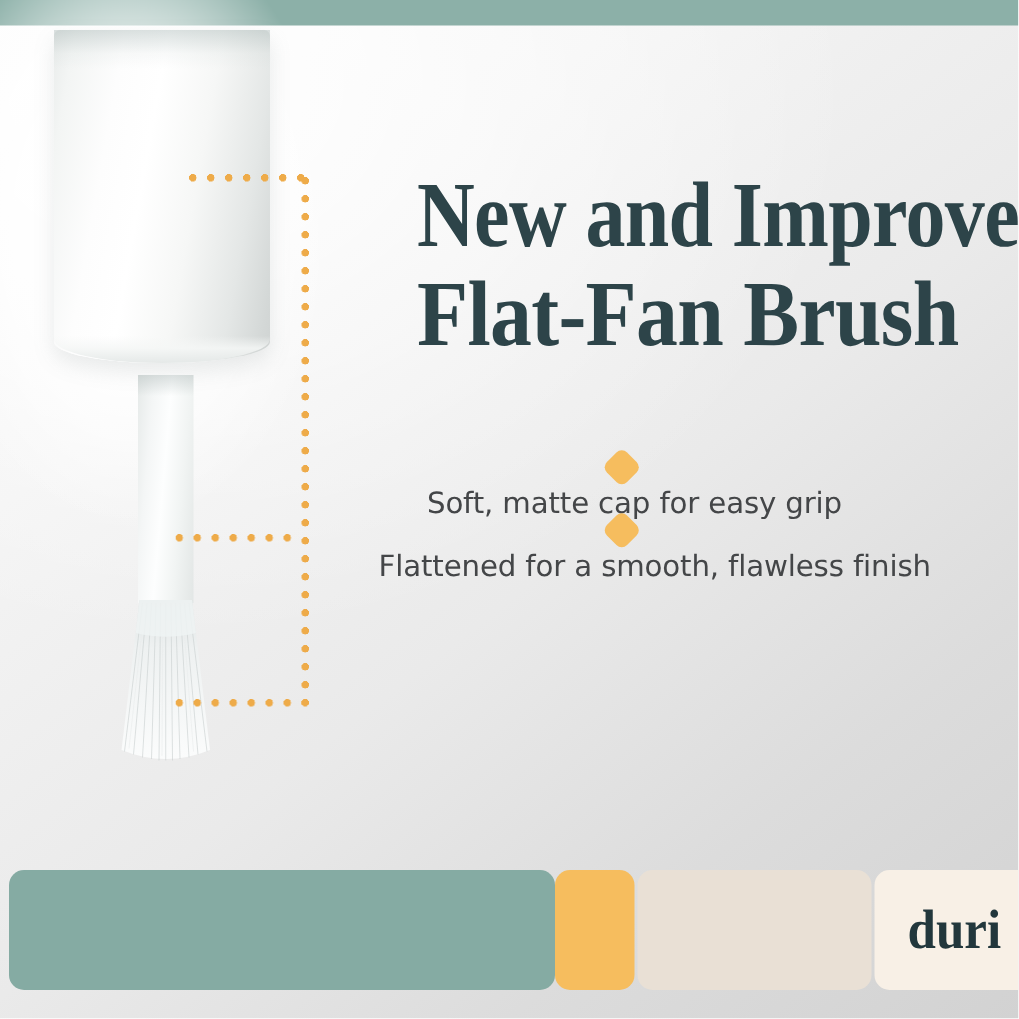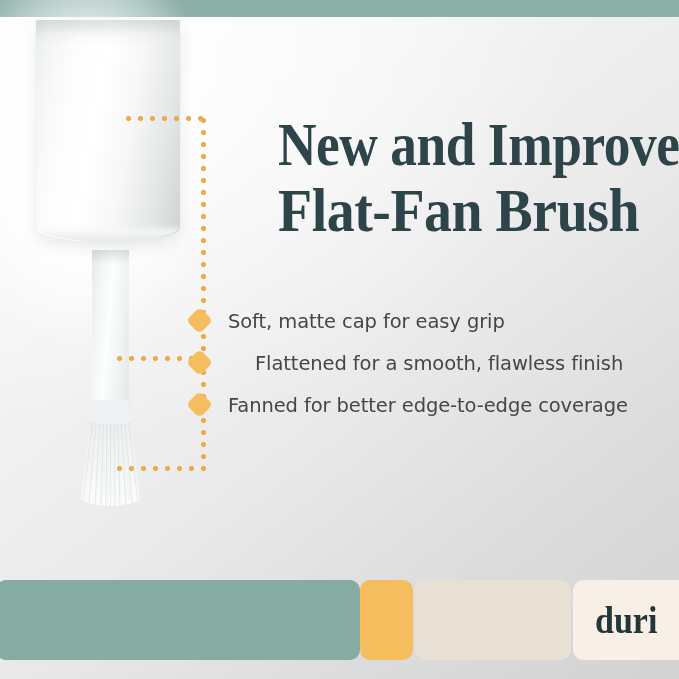--- a/index.html
+++ b/index.html
@@ -150,20 +150,21 @@
     position: absolute;
     left: 188px;
     top: 300px;
     width: 470px;
   }
   .bullet-row {
     position: relative;
     height: 42px;
     display: flex;
     align-items: center;
+    flex-direction: column;
   }
   .bullet-mark {
     position: relative;
     width: 24px;
     height: 24px;
     flex: 0 0 24px;
     margin-right: 16px;
   }
   .bullet-mark i {
     position: absolute;
@@ -177,21 +178,21 @@
     font-family: "DejaVu Sans", "Liberation Sans", sans-serif;
     font-size: 19.5px;
     color: #444648;
     letter-spacing: -0.1px;
     white-space: nowrap;
   }
 
   
   .bottom-bar {
     position: absolute;
-    left: 8px;
+    left: 18px;
     top: 580px;
     width: 559px;
     height: 80px;
   }
   .seg {
     position: absolute;
     top: 0;
     height: 80px;
     border-radius: 10px;
   }
@@ -286,26 +287,20 @@
       <span class="bullet-text" style="color: rgb(68, 70, 72);">Soft, matte cap for easy grip</span>
     </div>
 
     <div class="bullet-row">
       <span class="bullet-mark">
           <i style="background: rgb(246, 189, 94);"></i>
         </span>
       <span class="bullet-text" style="color: rgb(68, 70, 72); margin-left: 27px;">Flattened for a smooth, flawless finish</span>
     </div>
 
-    <div class="bullet-row">
-      <span class="bullet-mark">
-          <i style="background: rgb(246, 189, 94);"></i>
-        </span>
-      <span class="bullet-text" style="color: rgb(68, 70, 72);">Fanned for better edge-to-edge coverage</span>
-    </div>
 
   </div>
 
   <div class="bottom-bar">
     <div class="seg seg-teal" style="background: rgb(133, 171, 163);"></div>
     <div class="seg seg-amber" style="background: rgb(246, 189, 94);"></div>
     <div class="seg seg-beige" style="background: rgb(233, 224, 213);"></div>
     <div class="seg seg-logo" style="background: rgb(248, 240, 230);">
       <span class="logo-text" style="color: rgb(34, 55, 60);">duri</span>
     </div>

